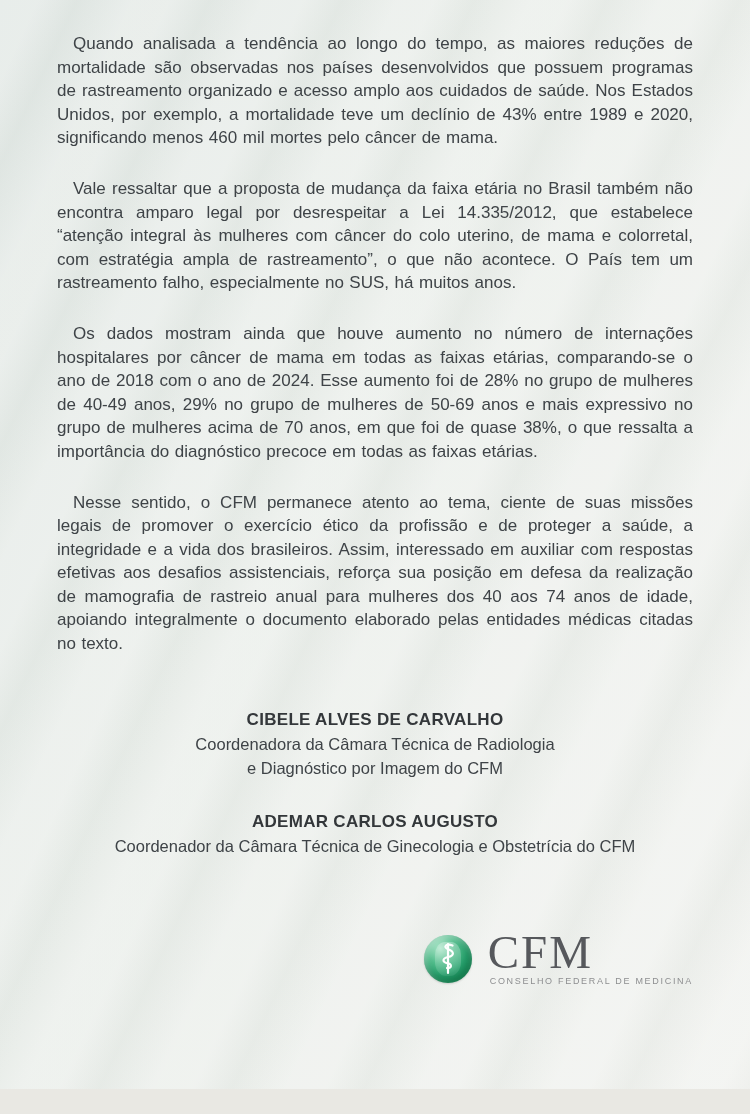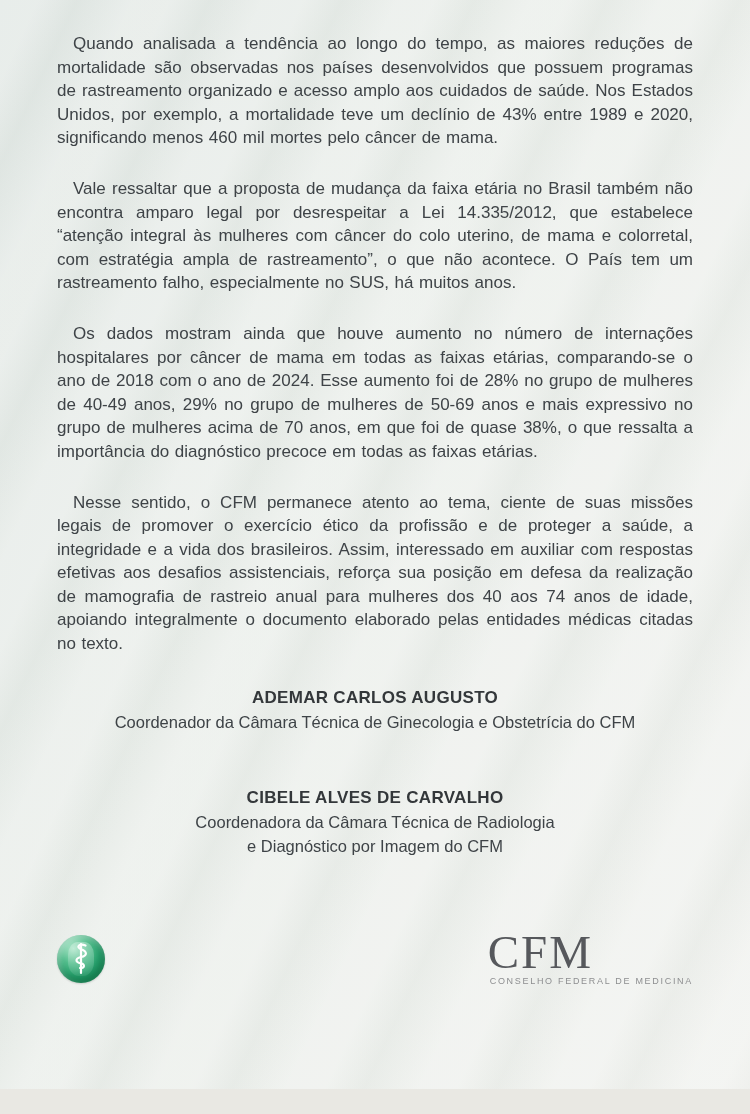--- a/index.html
+++ b/index.html
@@ -36,21 +36,21 @@
     letter-spacing: 0.3px;
     color: #33373a;
   }
   .sig .sig-role { font-size: 16.5px; line-height: 24px; }
   .sig-1 { margin-top: 30px; }
   .sig-2 { margin-top: 52px; }
 
   .logo-row {
     margin-top: 74px;
     display: flex;
-    justify-content: space-between;
+    justify-content: flex-end;
     align-items: center;
     gap: 16px;
   }
   .logo-sphere {
     position: relative;
     width: 48px;
     height: 48px;
     border-radius: 50%;
     background: radial-gradient(circle at 34% 28%,
       #a9e5c7 0%, #52bd8c 32%, #27a26e 58%, #0f8150 100%);
@@ -100,29 +100,29 @@
 
     <p class="body-par">Quando analisada a tendência ao longo do tempo, as maiores reduções de mortalidade são observadas nos países desenvolvidos que possuem programas de rastreamento organizado e acesso amplo aos cuidados de saúde. Nos Estados Unidos, por exemplo, a mortalidade teve um declínio de 43% entre 1989 e 2020, significando menos 460 mil mortes pelo câncer de mama.</p>
 
     <p class="body-par">Vale ressaltar que a proposta de mudança da faixa etária no Brasil também não encontra amparo legal por desrespeitar a Lei 14.335/2012, que estabelece “atenção integral às mulheres com câncer do colo uterino, de mama e colorretal, com estratégia ampla de rastreamento”, o que não acontece. O País tem um rastreamento falho, especialmente no SUS, há muitos anos.</p>
 
     <p class="body-par">Os dados mostram ainda que houve aumento no número de internações hospitalares por câncer de mama em todas as faixas etárias, comparando-se o ano de 2018 com o ano de 2024. Esse aumento foi de 28% no grupo de mulheres de 40-49 anos, 29% no grupo de mulheres de 50-69 anos e mais expressivo no grupo de mulheres acima de 70 anos, em que foi de quase 38%, o que ressalta a importância do diagnóstico precoce em todas as faixas etárias.</p>
 
     <p class="body-par">Nesse sentido, o CFM permanece atento ao tema, ciente de suas missões legais de promover o exercício ético da profissão e de proteger a saúde, a integridade e a vida dos brasileiros. Assim, interessado em auxiliar com respostas efetivas aos desafios assistenciais, reforça sua posição em defesa da realização de mamografia de rastreio anual para mulheres dos 40 aos 74 anos de idade, apoiando integralmente o documento elaborado pelas entidades médicas citadas no texto.</p>
 
 
-    <div class="sig sig-1">
-      <div class="sig-name">ADEMAR CARLOS AUGUSTO</div>
-      <div class="sig-role">Coordenador da Câmara Técnica de Ginecologia e Obstetrícia do CFM</div>
-    </div>
-
     <div class="sig sig-2">
       <div class="sig-name">CIBELE ALVES DE CARVALHO</div>
       <div class="sig-role">Coordenadora da Câmara Técnica de Radiologia</div>
       <div class="sig-role">e Diagnóstico por Imagem do CFM</div>
+    </div>
+
+    <div class="sig sig-1">
+      <div class="sig-name">ADEMAR CARLOS AUGUSTO</div>
+      <div class="sig-role">Coordenador da Câmara Técnica de Ginecologia e Obstetrícia do CFM</div>
     </div>
 
     <div class="logo-row">
       <div class="logo-sphere">
         <div class="logo-shield"></div>
         <svg width="22" height="36" viewBox="0 0 22 36" aria-hidden="true">
           <line x1="11" y1="3" x2="11" y2="32" stroke="#ffffff" stroke-width="2.2" stroke-linecap="round"></line>
           <path d="M15.5 4.5 C9.5 2.2, 5.5 6.0, 11 8.2 C17.5 10.5, 17.5 14.5, 11 16 C5.0 17.4, 5.0 21.2, 11 22.4 C15.5 23.4, 14.5 27.2, 10 27.0" fill="none" stroke="#ffffff" stroke-width="2.2" stroke-linecap="round"></path>
         </svg>
       </div>

